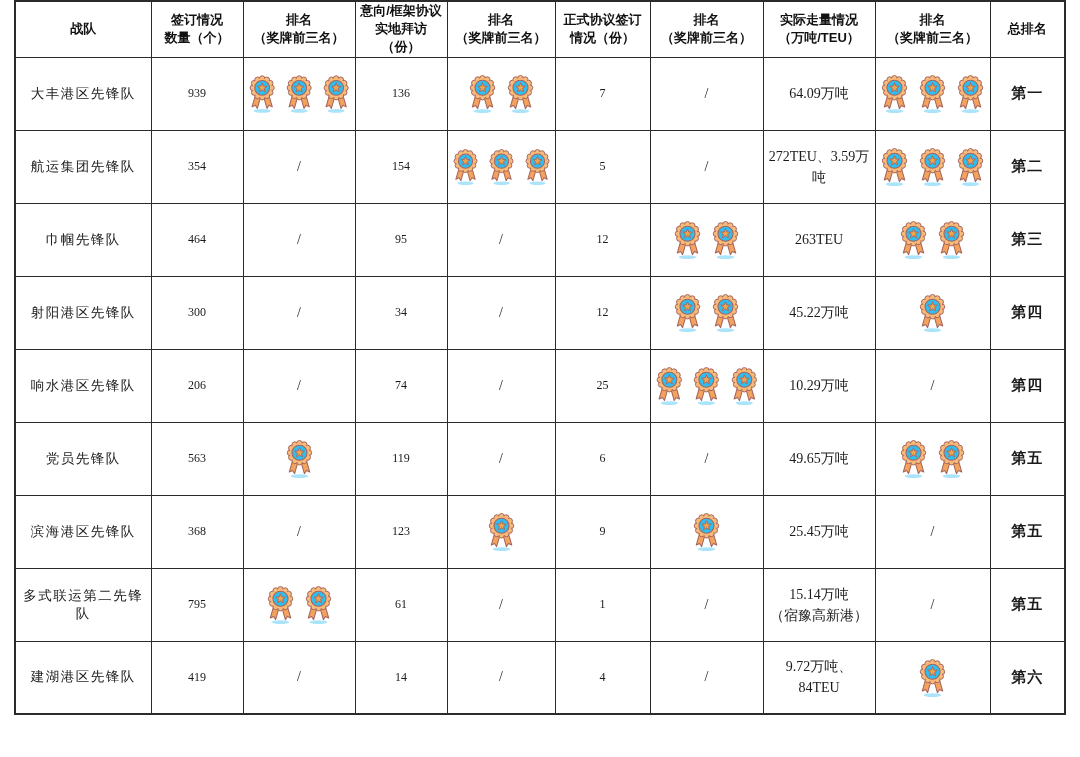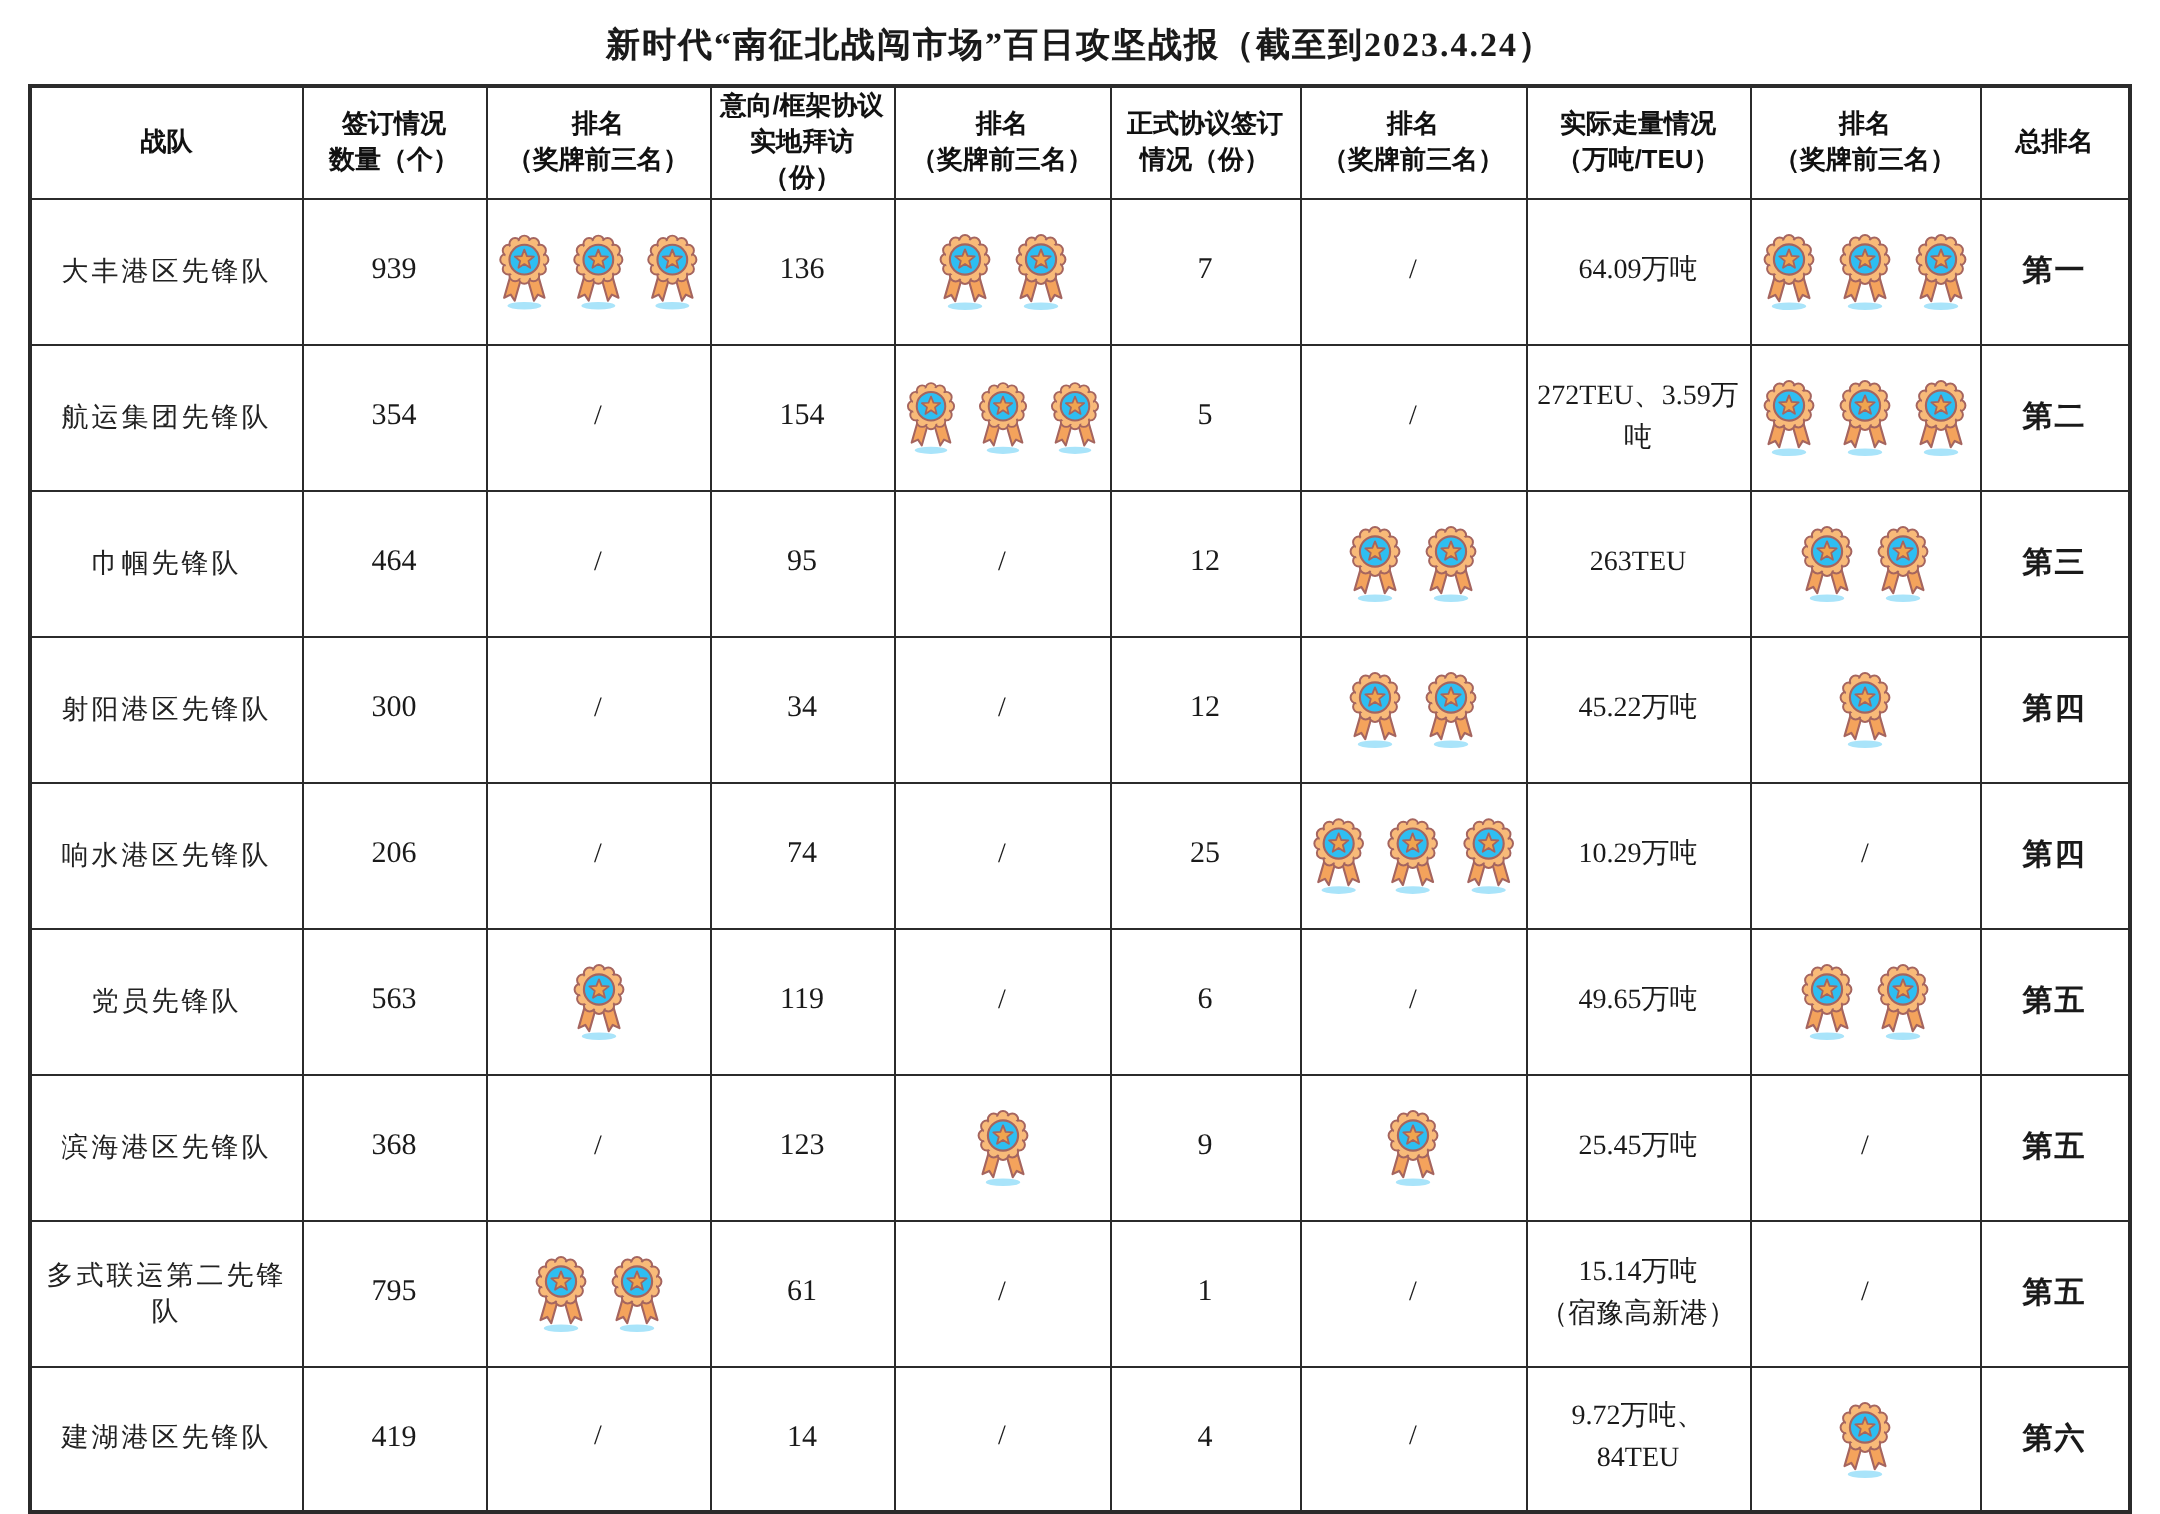--- a/index.html
+++ b/index.html
@@ -17,32 +17,31 @@
     border:1px solid #2b2b2b;text-align:center;vertical-align:middle;padding:0 2px;
     overflow:hidden;
   }
   thead tr{height:47px;}
   tbody tr{height:73px;}
   th{
     font-family:"Liberation Sans","DejaVu Sans",sans-serif;
     font-weight:bold;font-size:13px;line-height:1.4;color:#111;
   }
   td.team{font-size:13.5px;letter-spacing:1.5px;color:#222;margin-top:32px;}
-  td.num{font-size:15px;font-family:"Liberation Serif","DejaVu Serif",serif;}
+  td.num{font-size:12px;font-family:"Liberation Serif","DejaVu Serif",serif;}
   td.slash{font-size:14px;}
   td.volume{font-size:14px;white-space:pre-line;line-height:1.5;}
   td.rank{font-size:15px;font-weight:bold;font-family:"Liberation Sans","DejaVu Sans",sans-serif;letter-spacing:1px;margin-left:36px;}
   .medals{display:flex;justify-content:center;align-items:center;gap:5px;}
   .medal{display:block;}
 </style>
 </head>
 <body>
 
 <div class="page">
-  <h1 class="title">新时代“南征北战闯市场”百日攻坚战报（截至到2023.4.24）</h1>
   <table class="report">
     <colgroup id="cols">
         <col style="width: 136px;">
         <col style="width: 92px;">
         <col style="width: 112px;">
         <col style="width: 92px;">
         <col style="width: 108px;">
         <col style="width: 95px;">
         <col style="width: 113px;">
         <col style="width: 112px;">

